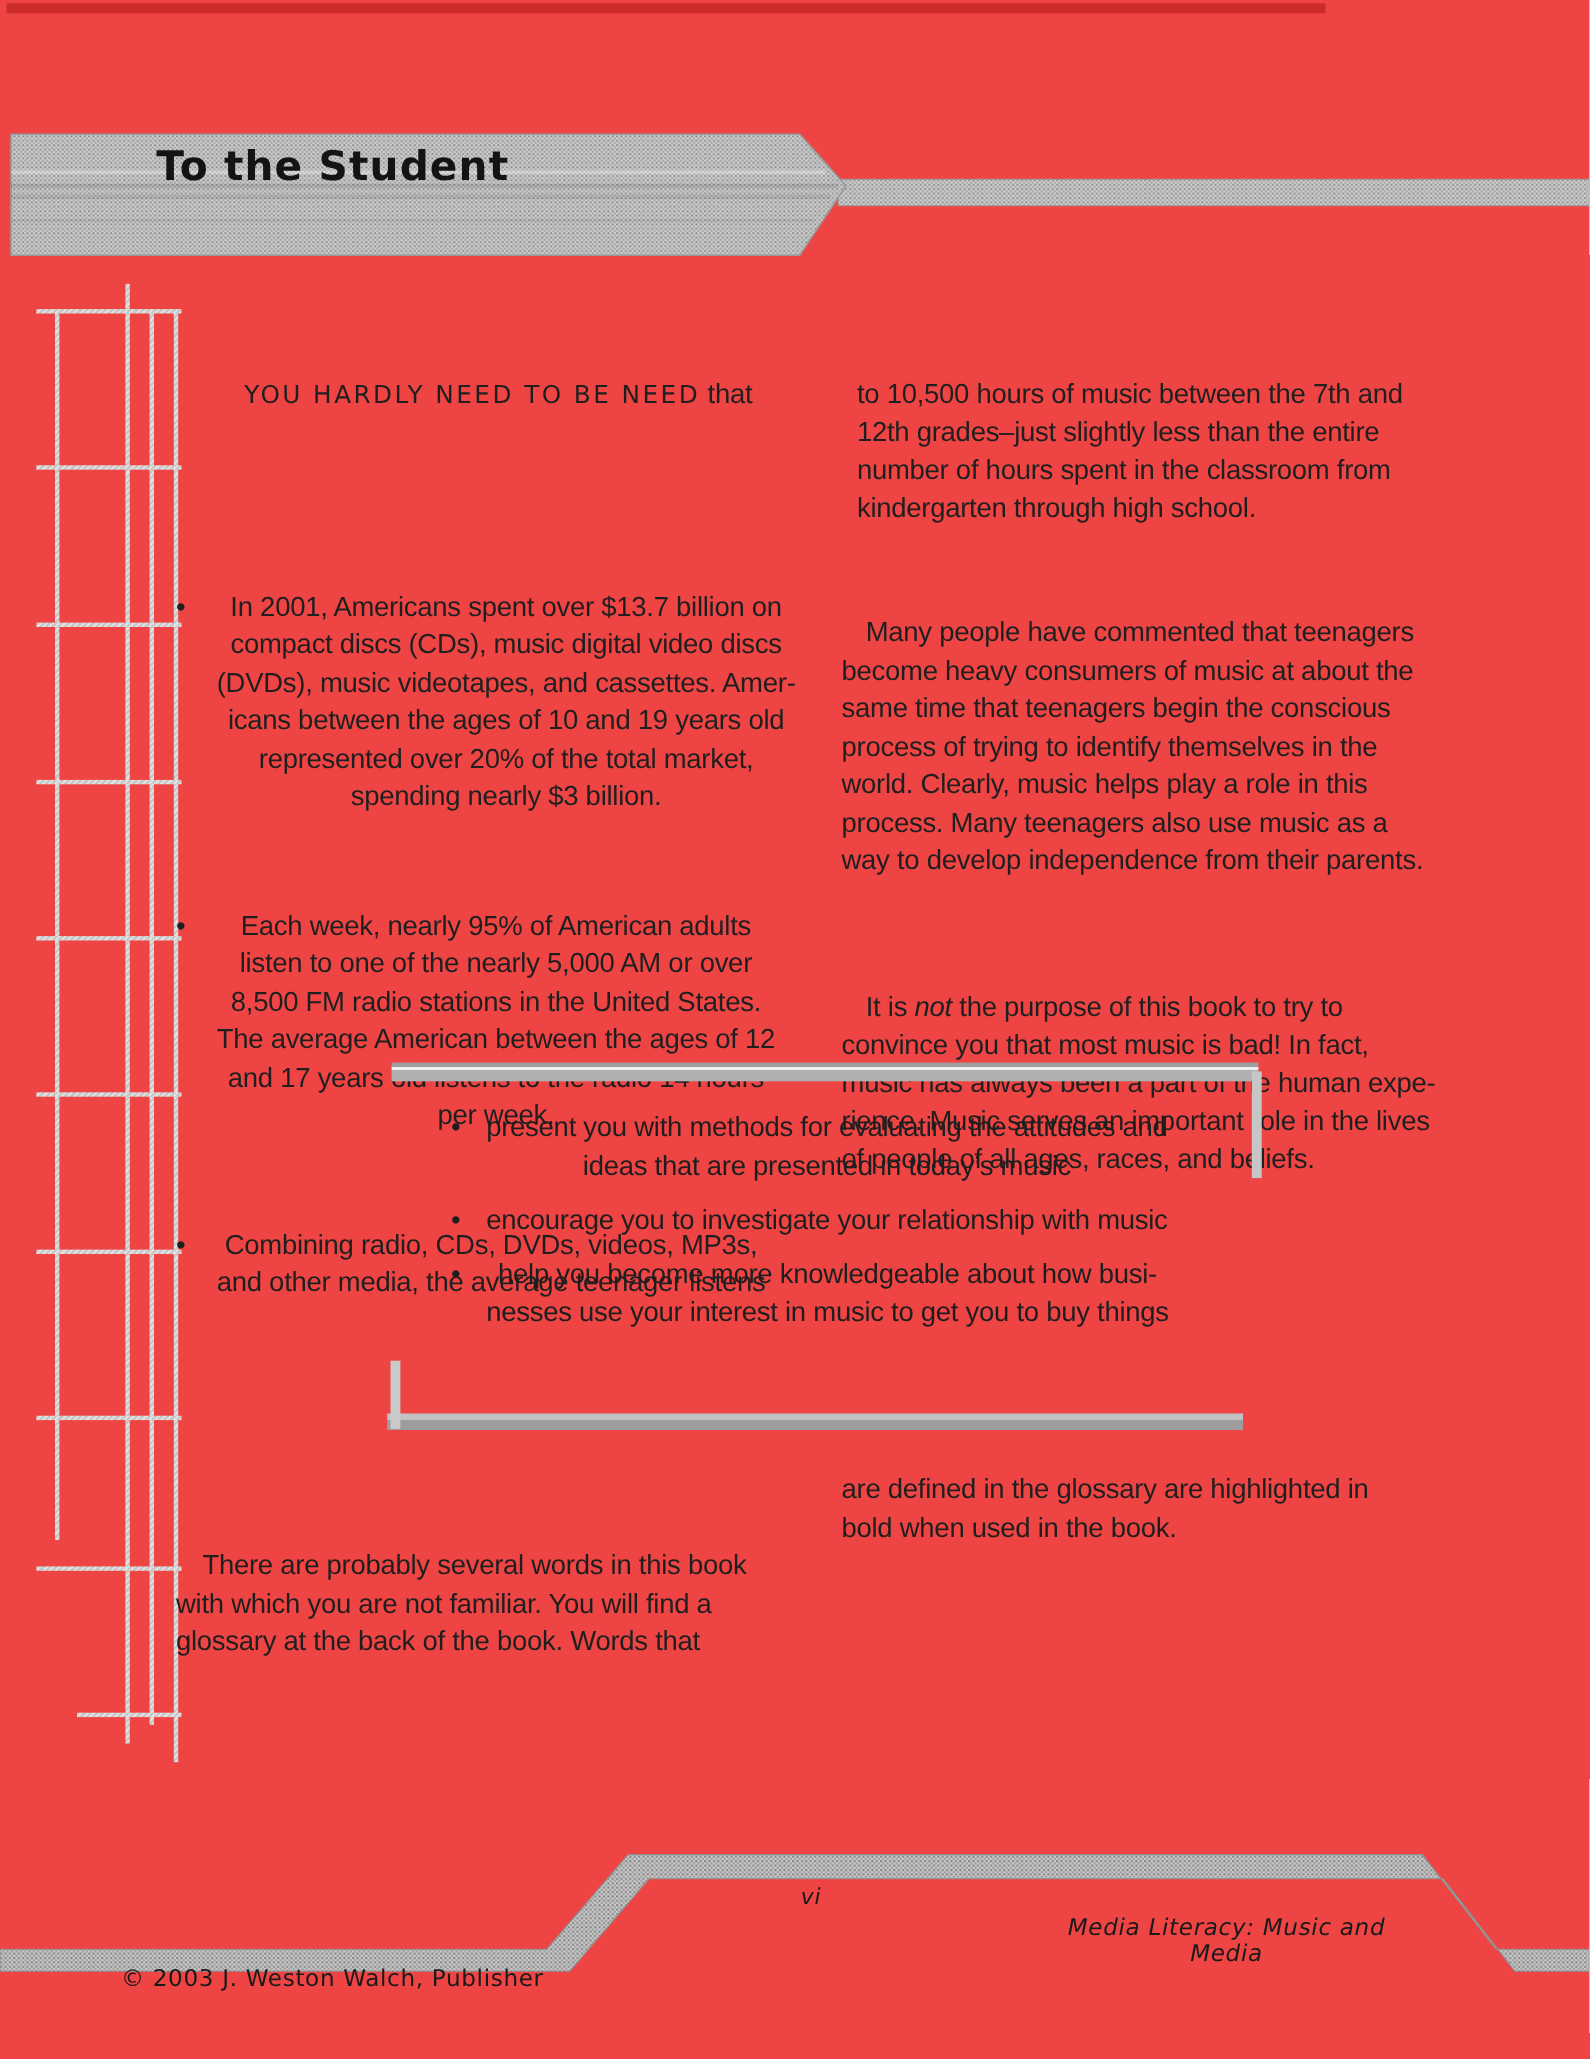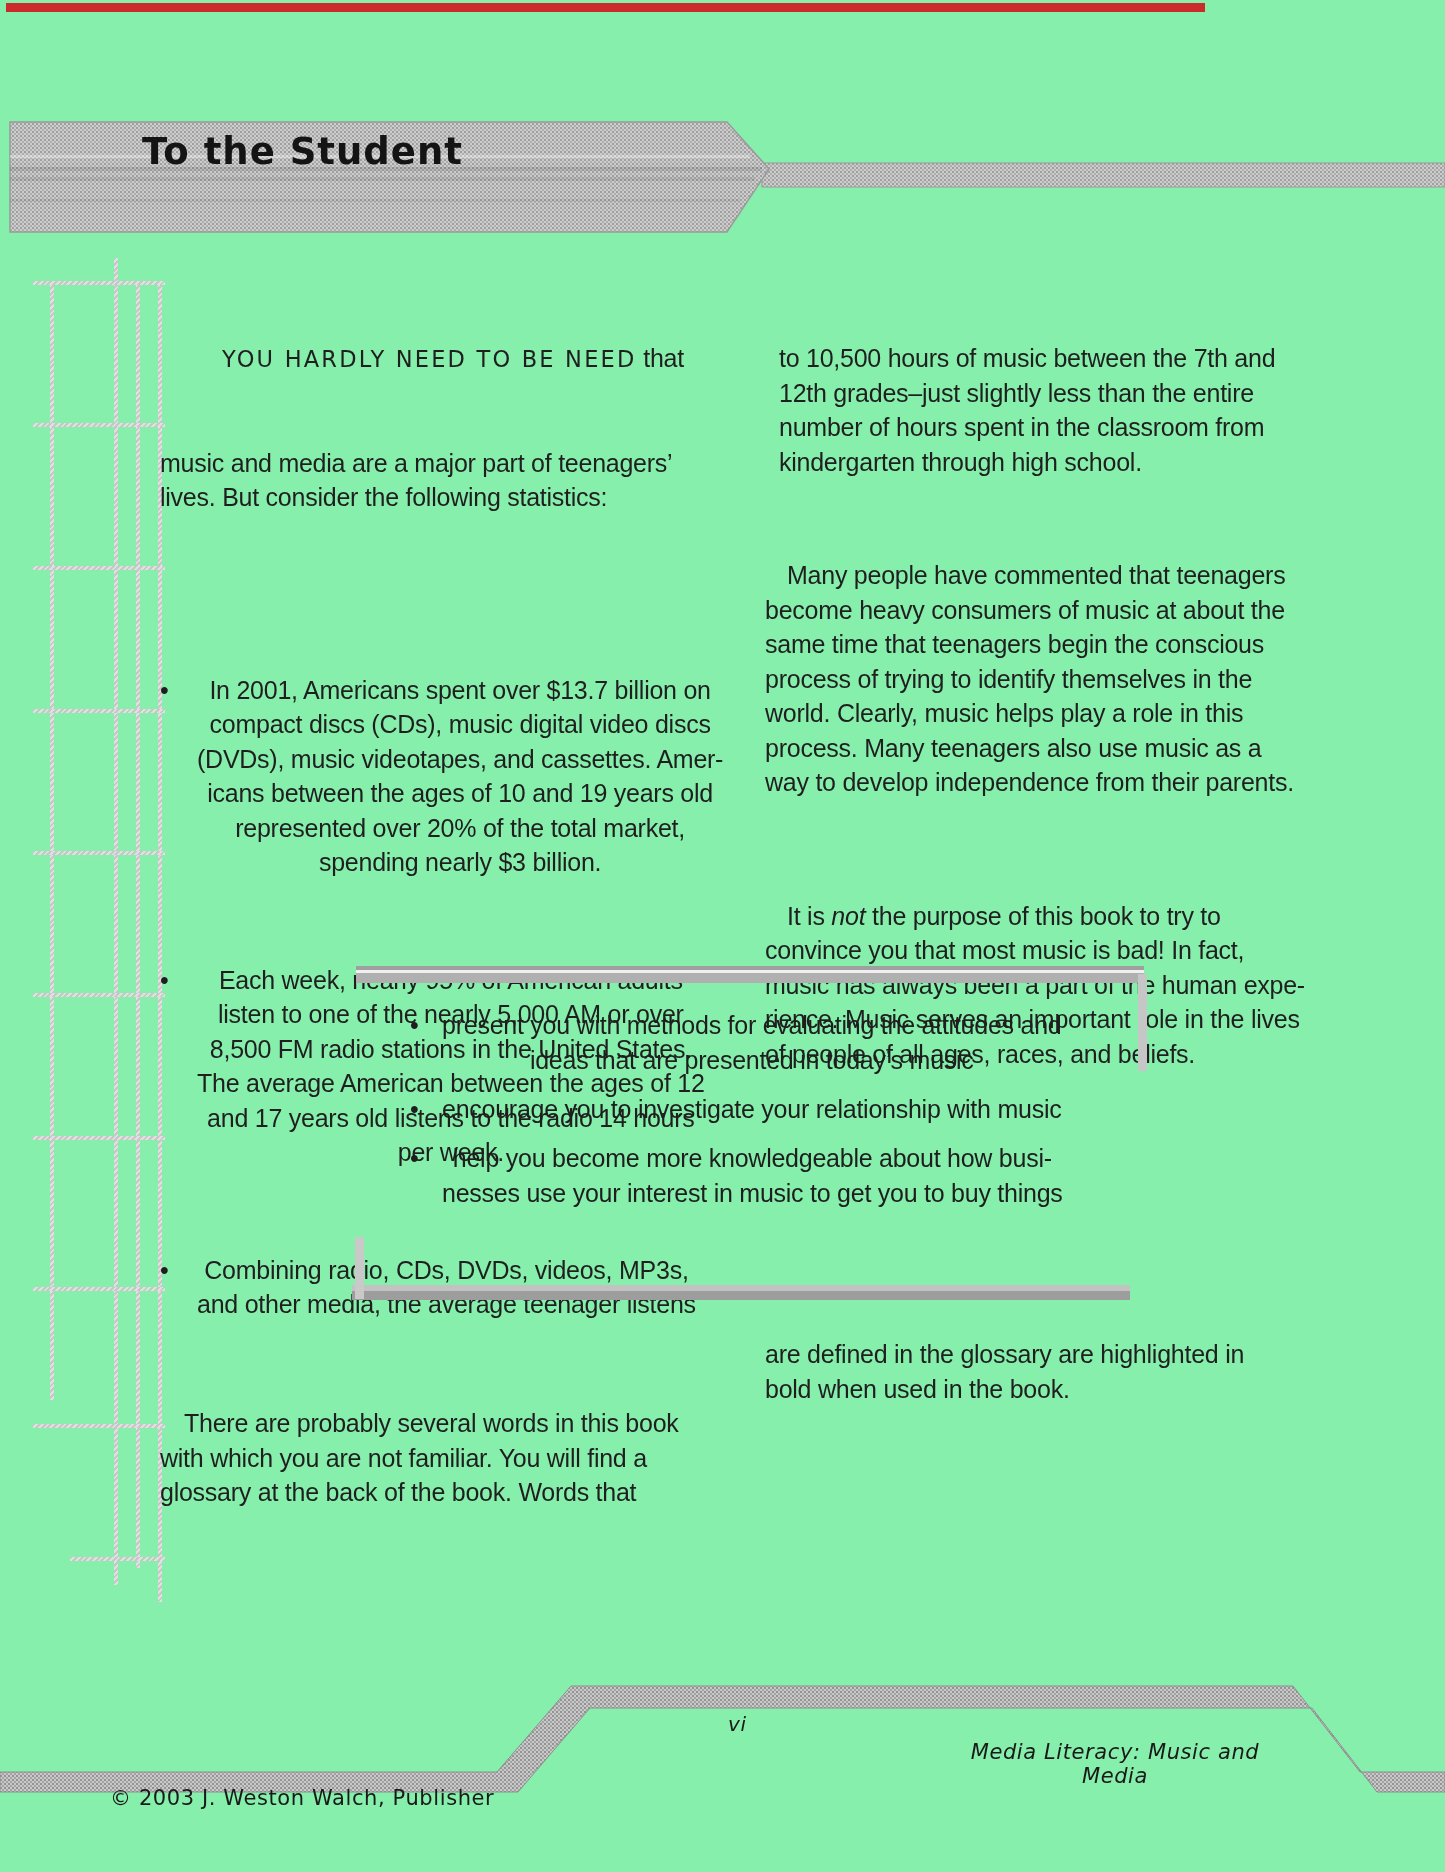--- a/index.html
+++ b/index.html
@@ -1,16 +1,16 @@
 <!DOCTYPE html>
 <html><head>
 <meta charset="utf-8">
 <style>
   html,body{margin:0;padding:0;background:#ffffff;}
-  .page{position:relative;width:1445px;height:1872px;background:#86efac;overflow:hidden;
+  .page{position:relative;width:1445px;height:1872px;background:#ef4444;overflow:hidden;
         font-family:"Liberation Sans", sans-serif;color:#1e1e1e;}
 
   
   .redbar{position:absolute;left:6px;top:3px;width:1199px;height:9px;background:#cc2b2b;}
 
   
   .banner-svg{position:absolute;left:0;top:115px;}
   .footer-svg{position:absolute;left:0;top:1675px;}
 
   .banner-title{position:absolute;left:142px;top:130px;font-size:37px;font-weight:800;
@@ -102,22 +102,20 @@
     <div class="art-line sk" style="left:33px;top:851px;width:132px;height:4px;"></div>
     <div class="art-line sk" style="left:33px;top:993px;width:132px;height:4px;"></div>
     <div class="art-line sk" style="left:33px;top:1136px;width:132px;height:4px;"></div>
     <div class="art-line sk" style="left:33px;top:1287px;width:132px;height:4px;"></div>
     <div class="art-line sk" style="left:33px;top:1424px;width:132px;height:4px;"></div>
     <div class="art-line sk" style="left:70px;top:1557px;width:95px;height:4px;"></div>
   </div>
 
   <div class="col col-left">
     <div class="lead-line"><span class="lead-caps">YOU HARDLY NEED TO BE NEED</span><span> that</span></div>
-    <div>music and media are a major part of teenagers’
-lives. But consider the following statistics:</div>
     <div class="blist">
       <div class="bitem">
         <span class="bmark">•</span>
         <div class="btext">In 2001, Americans spent over $13.7 billion on
 compact discs (CDs), music digital video discs
 (DVDs), music videotapes, and cassettes. Amer-
 icans between the ages of 10 and 19 years old
 represented over 20% of the total market,
 spending nearly $3 billion.</div>
       </div>

